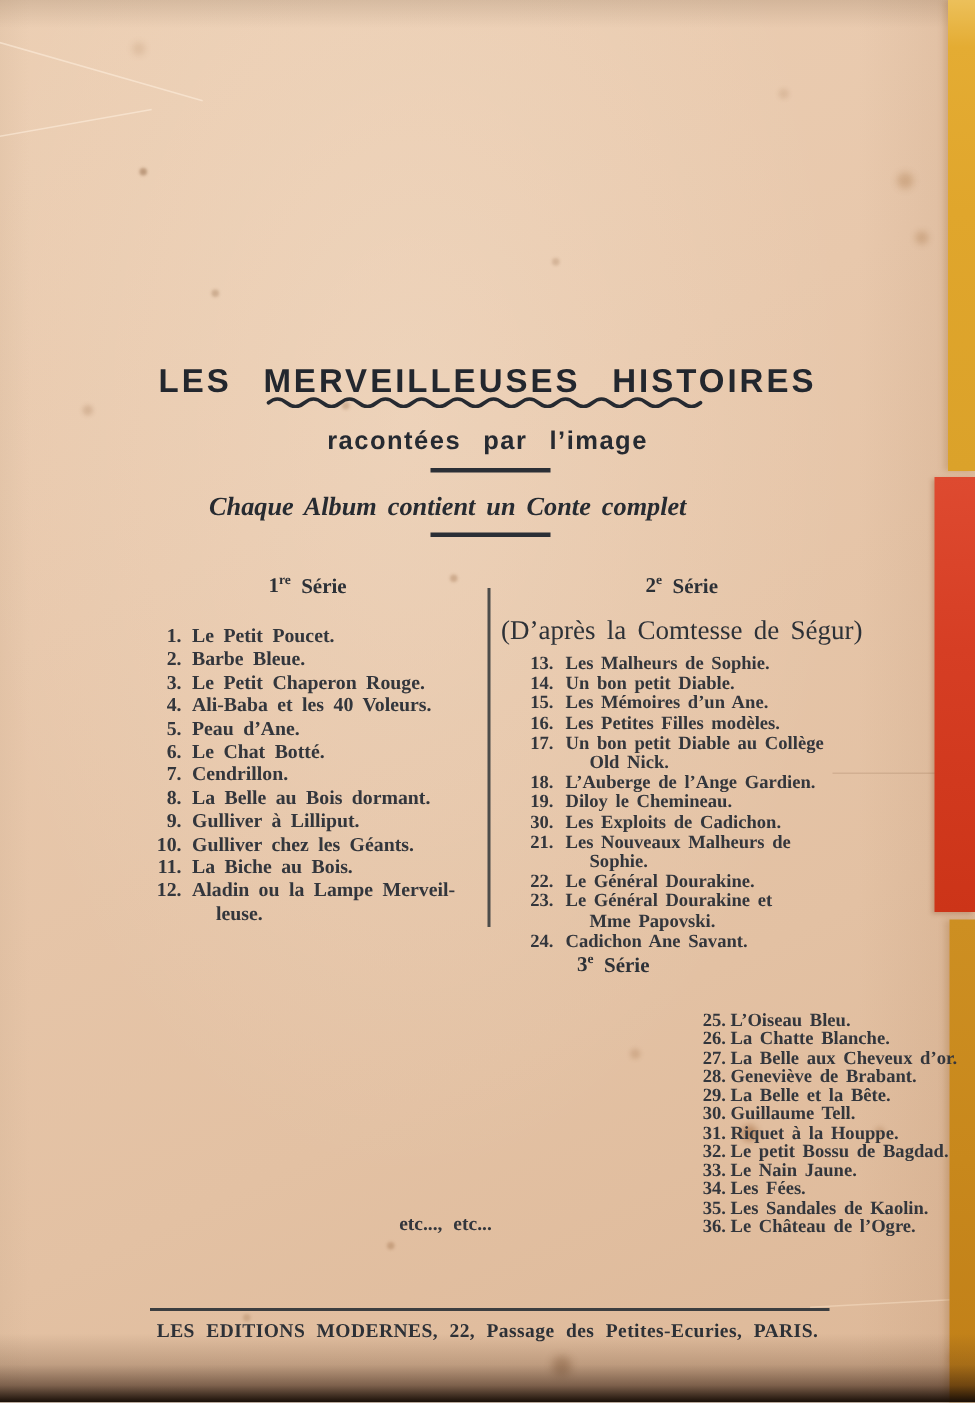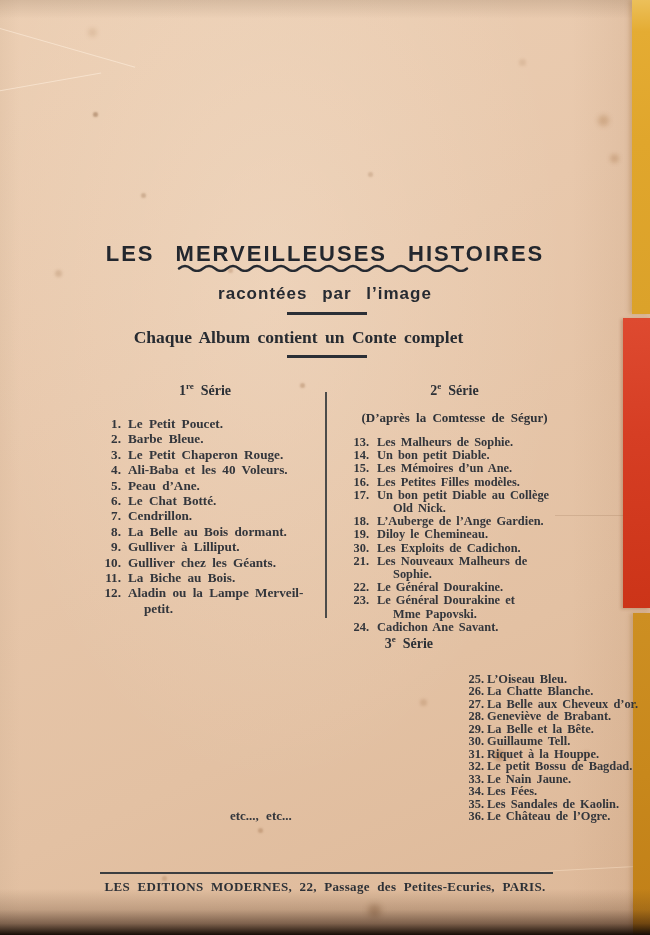--- a/index.html
+++ b/index.html
@@ -59,46 +59,46 @@
   .title{position:absolute; top:241px; left:0; width:650px; text-align:center;
     font-family:"Liberation Sans", sans-serif; font-weight:bold; font-size:22px;
     letter-spacing:2px; word-spacing:13px; color:#23272e;}
   .wavy{position:absolute; top:263px; left:177px;}
   .subtitle{position:absolute; top:284px; left:0; width:650px; text-align:center;
     font-family:"Liberation Sans", sans-serif; font-weight:bold; font-size:17px;
     letter-spacing:1px; word-spacing:9px; color:#262a31;}
   .rule{position:absolute; left:287px; width:80px; height:3px; background:#2b2f36;}
   .rule.r1{top:312px;} .rule.r2{top:355px;}
   .tagline{position:absolute; top:327px; left:0; width:597px; text-align:center;
-    font-weight:bold; font-size:17.5px; word-spacing:3px; color:#272b31;}
+    font-style:italic; font-weight:bold; font-size:17.5px; word-spacing:3px; color:#272b31;}
   .series-head{font-weight:bold; font-size:14px; word-spacing:5px; color:#2d3137;}
   .series-head sup{font-size:9px; font-weight:bold;}
   .series-head .sw{margin-left:7px;}
   .cols{position:absolute; top:381px; left:95px; width:527px;}
   .col1{position:absolute; left:0; top:0; width:230px;}
   .col2{position:absolute; left:237px; top:0; width:290px;}
   .col1 .series-head{text-align:center; width:220px;}
   .col2 .series-head{text-align:center; width:245px;}
   .series-note{position:absolute; top:29px; left:0; width:245px; text-align:center;
-    font-weight:bold; font-size:13px; word-spacing:3px; color:#2d3137;}
+    font-weight:normal; font-size:18px; word-spacing:3px; color:#2d3137;}
   .vdiv{position:absolute; left:230px; top:11px; width:2px; height:226px; background:#4c4c4a;}
   .list{position:absolute; left:0;}
   .list .item{display:flex; font-weight:bold; color:#33363c;}
   .list .num{text-align:right; flex:none;}
   .list .txt{flex:auto;}
   .list .txt .cont{padding-left:16px;}
   .list.s1{top:35px; font-size:13.2px; line-height:15.4px; word-spacing:3px;}
   .list.s1 .num{width:26px; margin-right:7px;}
   .list.s2{top:55px; font-size:12.4px; line-height:13.2px; word-spacing:2px;}
   .list.s2 .num{width:37px; margin-right:8px;}
   .s3{position:absolute; top:634px; left:228px; width:240px;}
   .s3 .series-head{text-align:right; width:205px;}
   .list.s3{top:21px; position:relative; font-size:12.4px; line-height:12.5px; word-spacing:2px;}
   .list.s3 .num{width:28px; margin-right:3px;}
-  .etc{position:absolute; top:808px; left:230px; width:134px; text-align:left;
+  .etc{position:absolute; top:808px; left:230px; width:134px; text-align:center;
     font-weight:bold; font-size:13px; word-spacing:4px; color:#33363c;}
   .pub-rule{position:absolute; top:872px; left:100px; width:453px; height:2px; background:#3c3e40;}
   .publisher{position:absolute; top:879px; left:0; width:650px; text-align:center;
     font-weight:bold; font-size:13px; letter-spacing:.3px; word-spacing:4px; color:#2d3137;}
 </style>
 </head>
 <body>
 
 <div class="cover">
 
@@ -189,21 +189,21 @@
           <div class="item">
             <span class="num">11.</span>
             <span class="txt">
               <div>La Biche au Bois.</div>
             </span>
           </div>
           <div class="item">
             <span class="num">12.</span>
             <span class="txt">
               <div>Aladin ou la Lampe Merveil-</div>
-              <div class="cont">petit.</div>
+              <div class="cont">leuse.</div>
             </span>
           </div>
         </div>
     </div>
     <div class="vdiv"></div>
     <div class="col2">
       <div class="series-head"><span>2</span><sup>e</sup><span class="sw">Série</span></div>
       <div class="series-note">(D’après la Comtesse de Ségur)</div>
       <div class="list s2">
           <div class="item">

